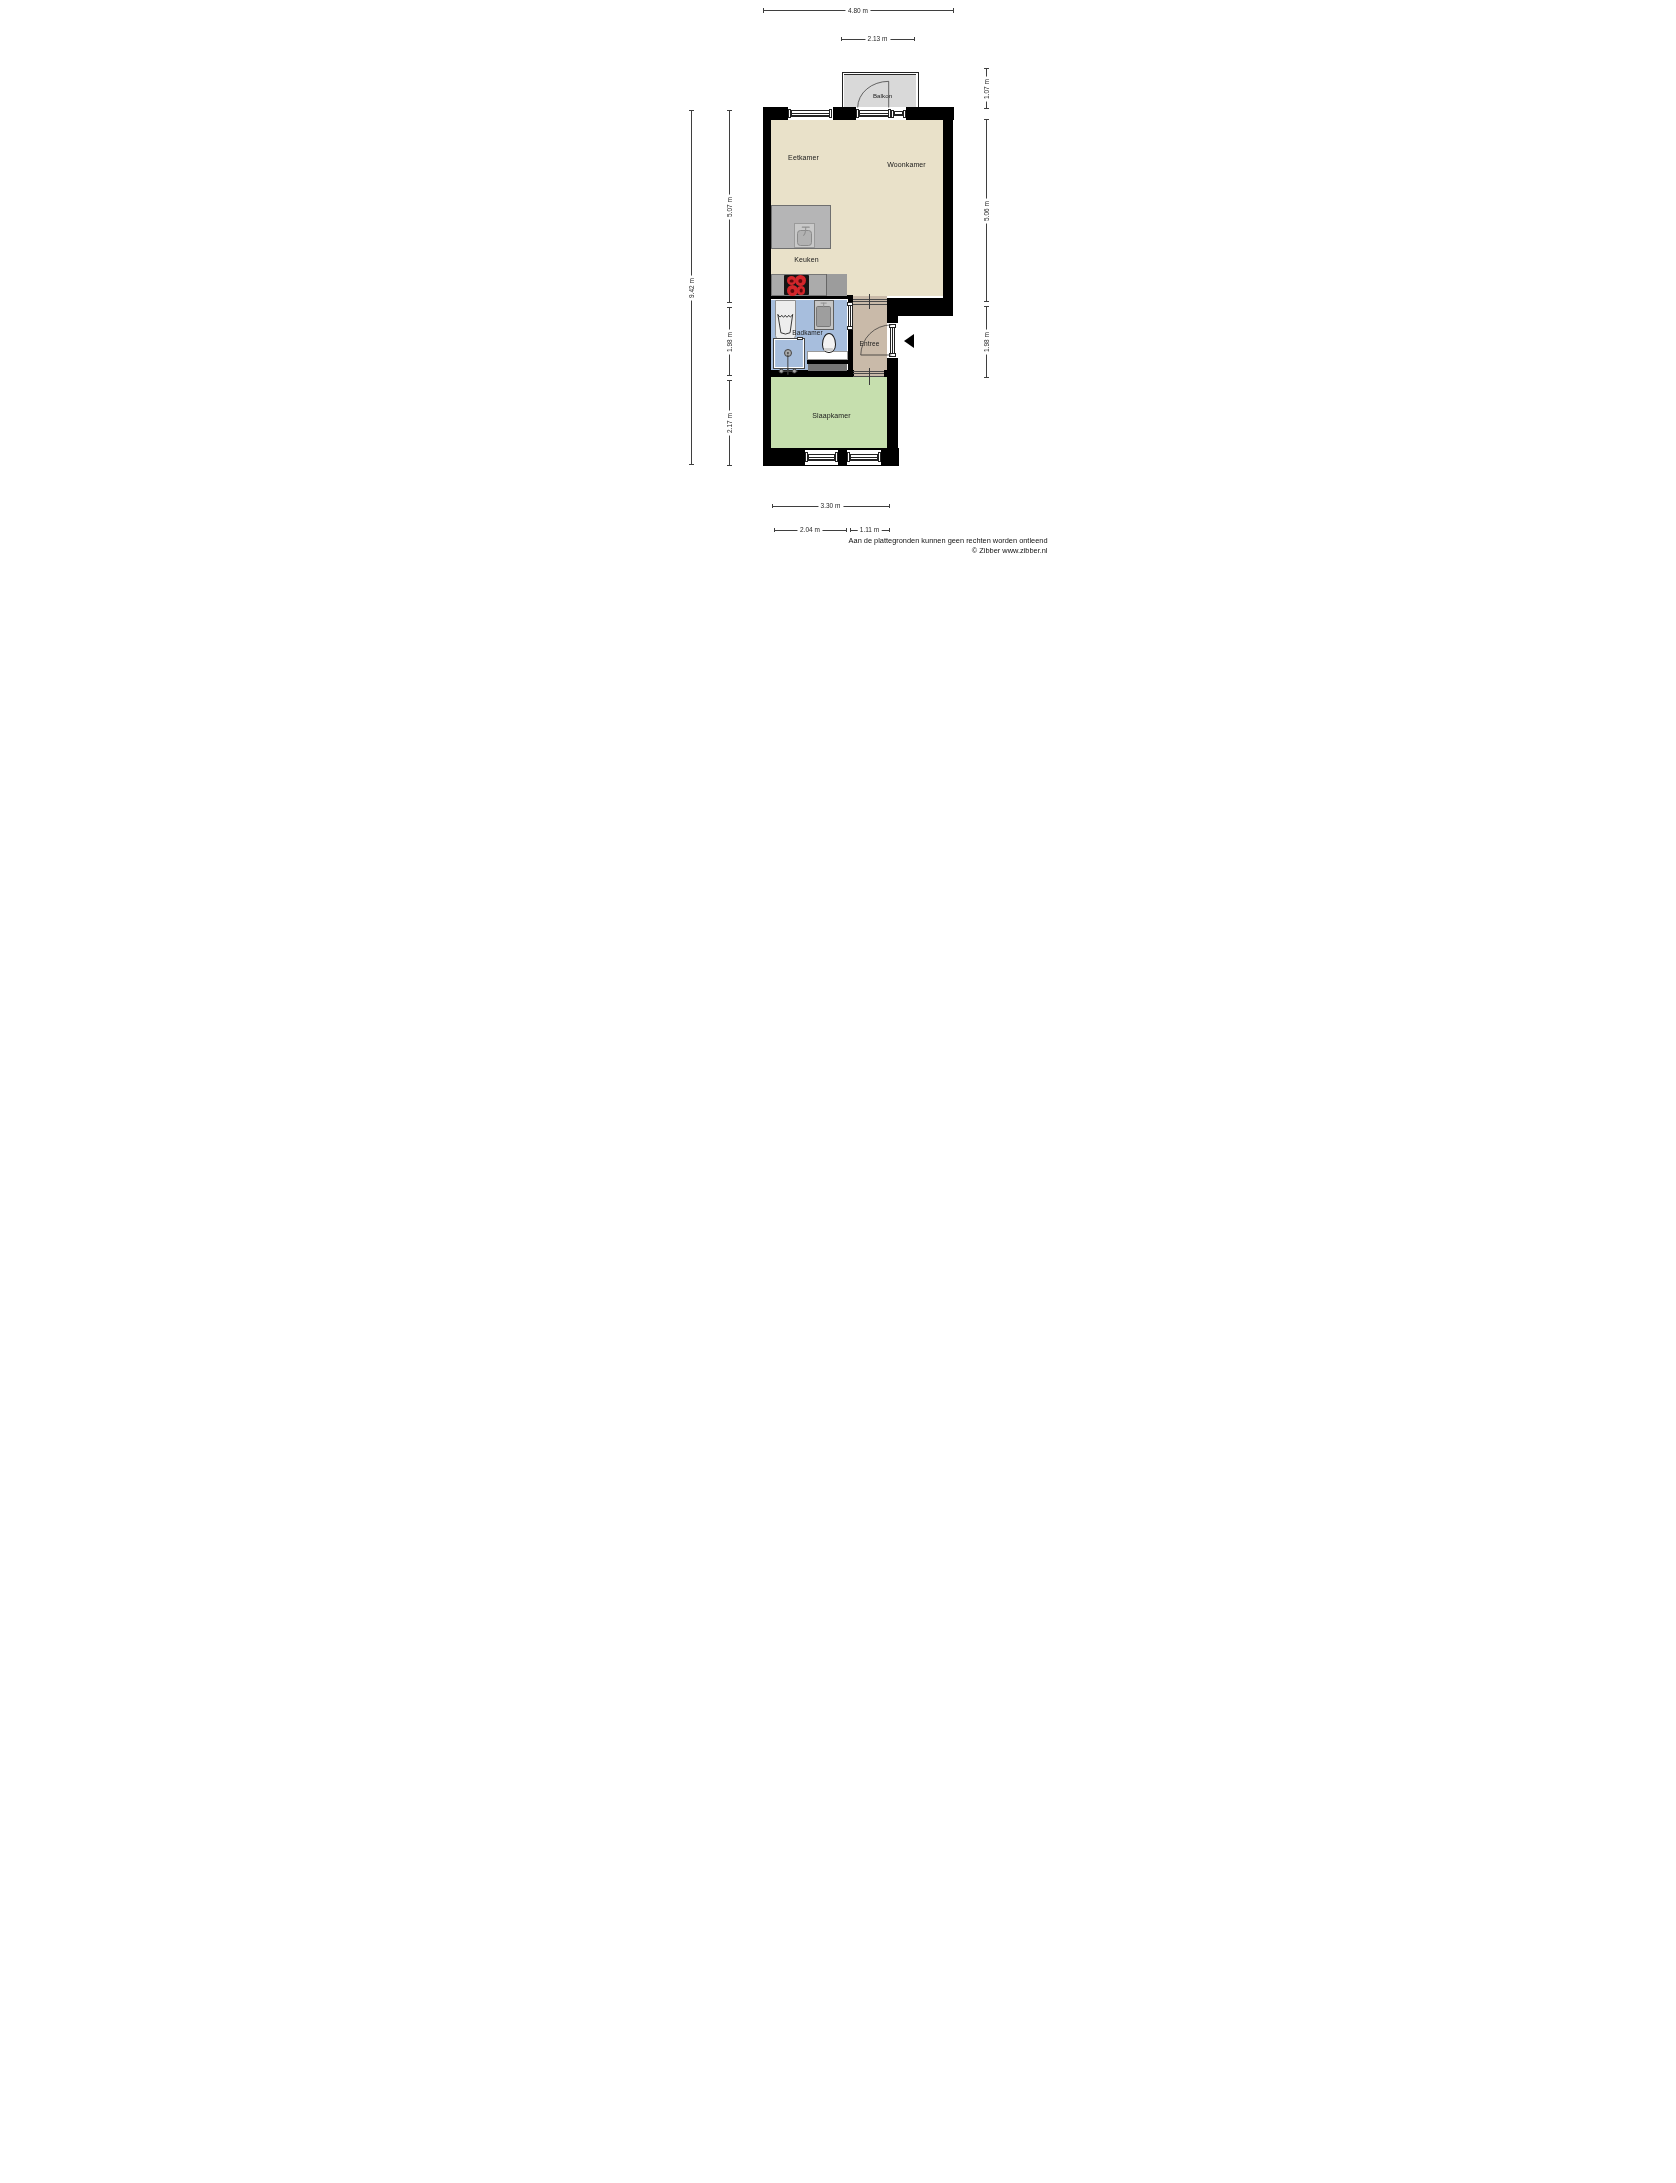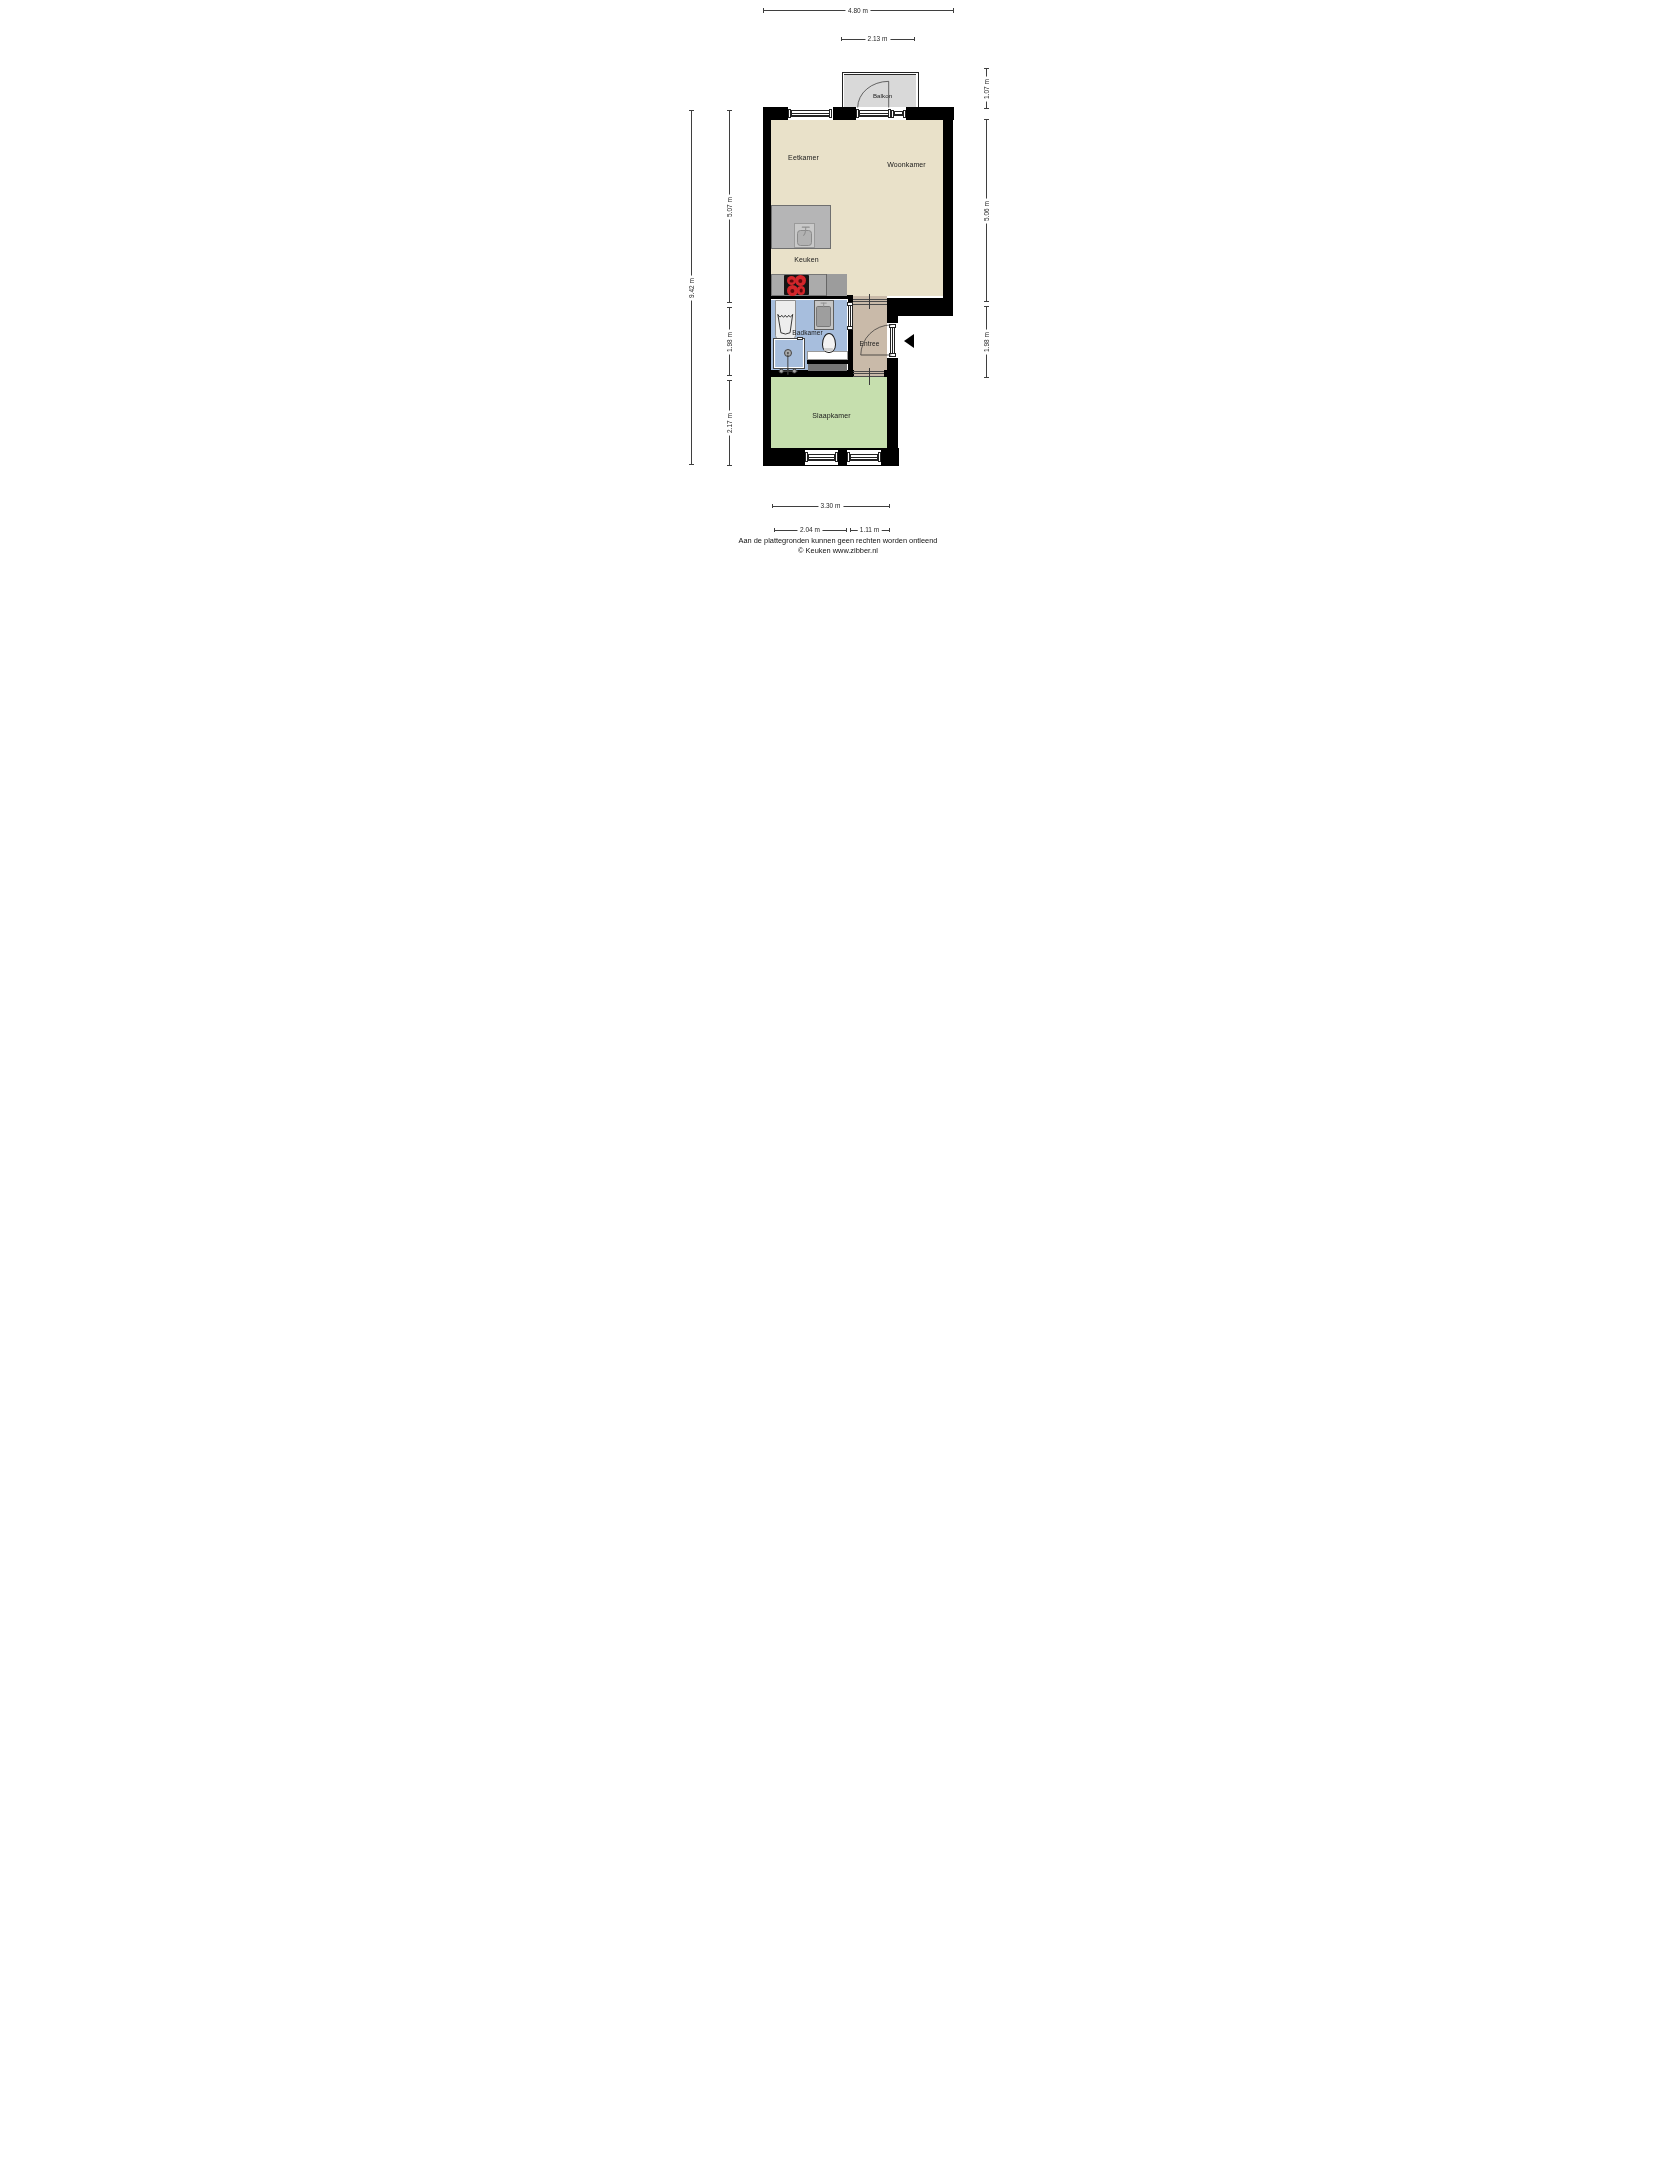--- a/index.html
+++ b/index.html
@@ -56,21 +56,21 @@
   .arrow-left{position:absolute;width:0;height:0;border-top:7.4px solid transparent;border-bottom:7.4px solid transparent;border-right:10px solid #000;}
 
   
   .balc-frame{position:absolute;background:#fff;border:0.7px solid #222;box-sizing:border-box;}
   .balc-tile{position:absolute;background-color:var(--c-balcony_tile,#d9d9d9);
     background-image:linear-gradient(to right,#a9a9a9 0.4px,transparent 0.4px),linear-gradient(to bottom,#a9a9a9 0.4px,transparent 0.4px);
     background-size:20px 16.6px;background-position:16px 11.8px;}
   .balc-edge{position:absolute;background:#2a2a2a;}
 
   .footer{position:absolute;left:0;right:0;bottom:2.6px;text-align:center;color:#111;}
-  .footer div{font-size:7.4px;line-height:10px;}
+  .footer div{font-size:7.4px;line-height:10px;text-align:right;}
 </style>
 </head>
 <body>
 
 <div class="canvas">
 
   <div class="room" style="left:142px;top:120px;width:172px;height:176px;background:var(--c-living,#e9e1c9);"></div>
   <div class="room" style="left:142px;top:300px;width:76px;height:71px;background:var(--c-bathroom,#a7bedd);"></div>
   <div class="room" style="left:224px;top:296px;width:34px;height:74px;background:var(--c-hall,#c9baa9);"></div>
   <div class="room" style="left:142px;top:377px;width:116px;height:71px;background:var(--c-bedroom,#c6dfae);"></div>
@@ -290,17 +290,17 @@
   </div>
   <div class="dim dim-h" style="left:221px;top:530px;width:40px;">
     <i class="dline-h"></i>
       <i class="tl e1"></i>
       <i class="tl e2"></i>
     <span class="dlabel">1.11 m</span>
   </div>
 
   <div class="footer">
     <div>Aan de plattegronden kunnen geen rechten worden ontleend</div>
-    <div>© Keuken www.zibber.nl</div>
+    <div>© Zibber www.zibber.nl</div>
   </div>
 
 </div>
 
 
 </body></html>

